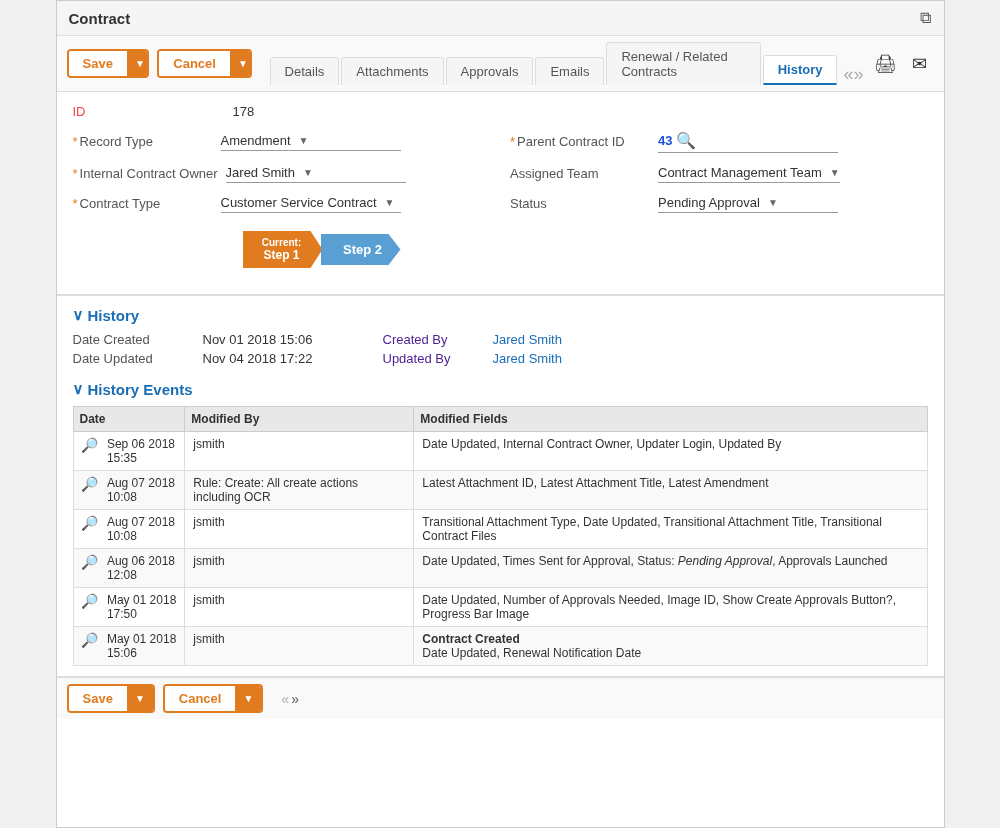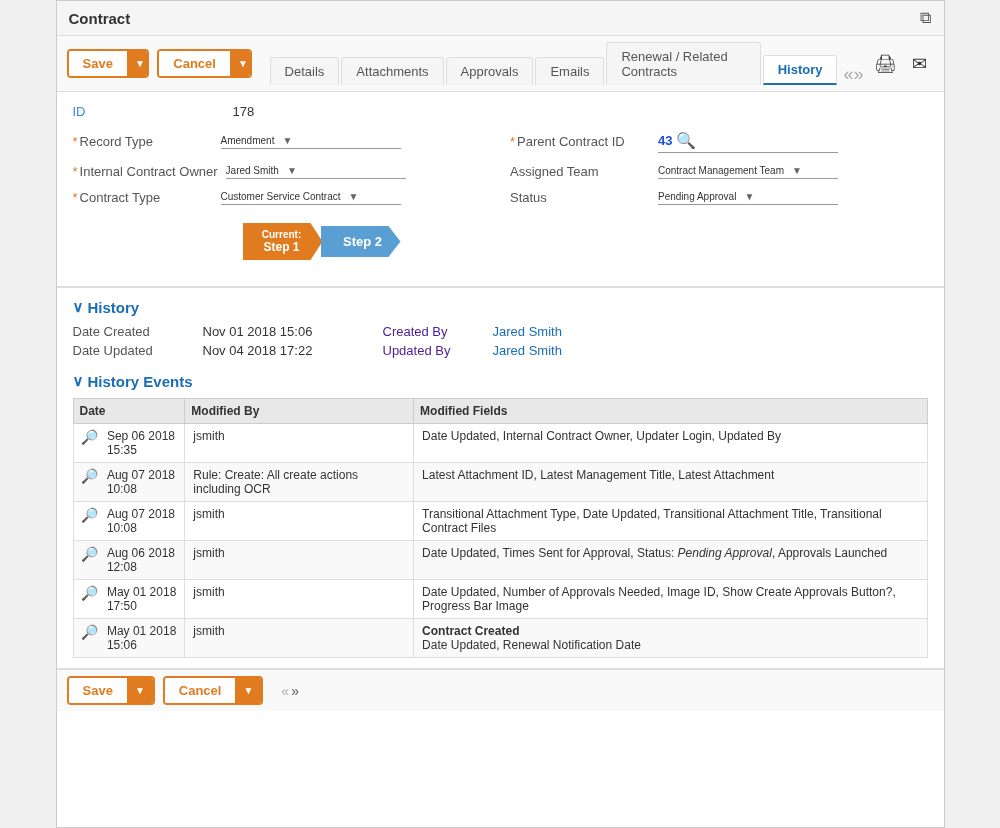--- a/index.html
+++ b/index.html
@@ -24,27 +24,27 @@
 
     .toolbar-right { margin-left: auto; display: flex; gap: 6px; }
     .icon-btn { width: 28px; height: 28px; display: flex; align-items: center; justify-content: center; cursor: pointer; font-size: 18px; }
 
     .form-area { padding: 12px 16px; border-bottom: 2px solid #ddd; }
     .form-row { display: flex; align-items: center; margin-bottom: 10px; gap: 20px; }
     .form-field { display: flex; align-items: center; gap: 8px; flex: 1; }
     .field-label { color: #555; font-size: 13px; min-width: 140px; white-space: nowrap; }
     .field-label.required::before { content: '*'; color: #e07b20; margin-right: 2px; }
     .field-value { display: flex; align-items: center; gap: 4px; border-bottom: 1px solid #999; min-width: 180px; padding: 2px 0; }
-    .field-value-text { font-size: 10px; color: #333; }
+    .field-value-text { font-size: 13px; color: #333; }
     .field-value-id { color: #1d4ed8; font-size: 13px; font-weight: bold; }
     .dropdown-arrow { font-size: 10px; color: #666; margin-left: 4px; }
     .search-icon-inline { color: #e07b20; font-size: 16px; cursor: pointer; }
 
     .id-row { display: flex; align-items: center; margin-bottom: 10px; gap: 20px; }
-    .id-label { color: #3b82f6; font-size: 13px; min-width: 140px; }
+    .id-label { color: #ef4444; font-size: 13px; min-width: 140px; }
     .id-value { font-size: 13px; color: #333; }
 
     .step-area { padding: 8px 16px 14px 170px; }
     .step-container { display: flex; align-items: center; gap: 0; }
     .step-current { background: #e07b20; color: #fff; font-size: 12px; font-weight: bold; padding: 6px 12px 6px 10px; clip-path: polygon(0 0, 85% 0, 100% 50%, 85% 100%, 0 100%); display: flex; flex-direction: column; align-items: center; min-width: 80px; }
     .step-next { background: #5a9fd4; color: #fff; font-size: 13px; font-weight: bold; padding: 8px 16px 8px 20px; clip-path: polygon(0 0, 85% 0, 100% 50%, 85% 100%, 0 100%); margin-left: -2px; min-width: 80px; text-align: center; }
 
     .history-section { padding: 10px 16px 6px; }
     .section-title { color: #1a6eb5; font-size: 15px; font-weight: bold; margin-bottom: 8px; cursor: pointer; display: flex; align-items: center; gap: 4px; }
 
@@ -228,21 +228,21 @@
             <td>Date Updated, Internal Contract Owner, Updater Login, Updated By</td>
           </tr>
           <tr>
             <td>
               <div class="event-td-date">
                 <span class="event-user-icon">🔎</span>
                 <span class="event-date">Aug 07 2018<br>10:08</span>
               </div>
             </td>
             <td>Rule: Create: All create actions including OCR</td>
-            <td>Latest Attachment ID, Latest Management Title, Latest Attachment</td>
+            <td>Latest Attachment ID, Latest Attachment Title, Latest Amendment</td>
           </tr>
           <tr>
             <td>
               <div class="event-td-date">
                 <span class="event-user-icon">🔎</span>
                 <span class="event-date">Aug 07 2018<br>10:08</span>
               </div>
             </td>
             <td>jsmith</td>
             <td>Transitional Attachment Type, Date Updated, Transitional Attachment Title, Transitional Contract Files</td>

